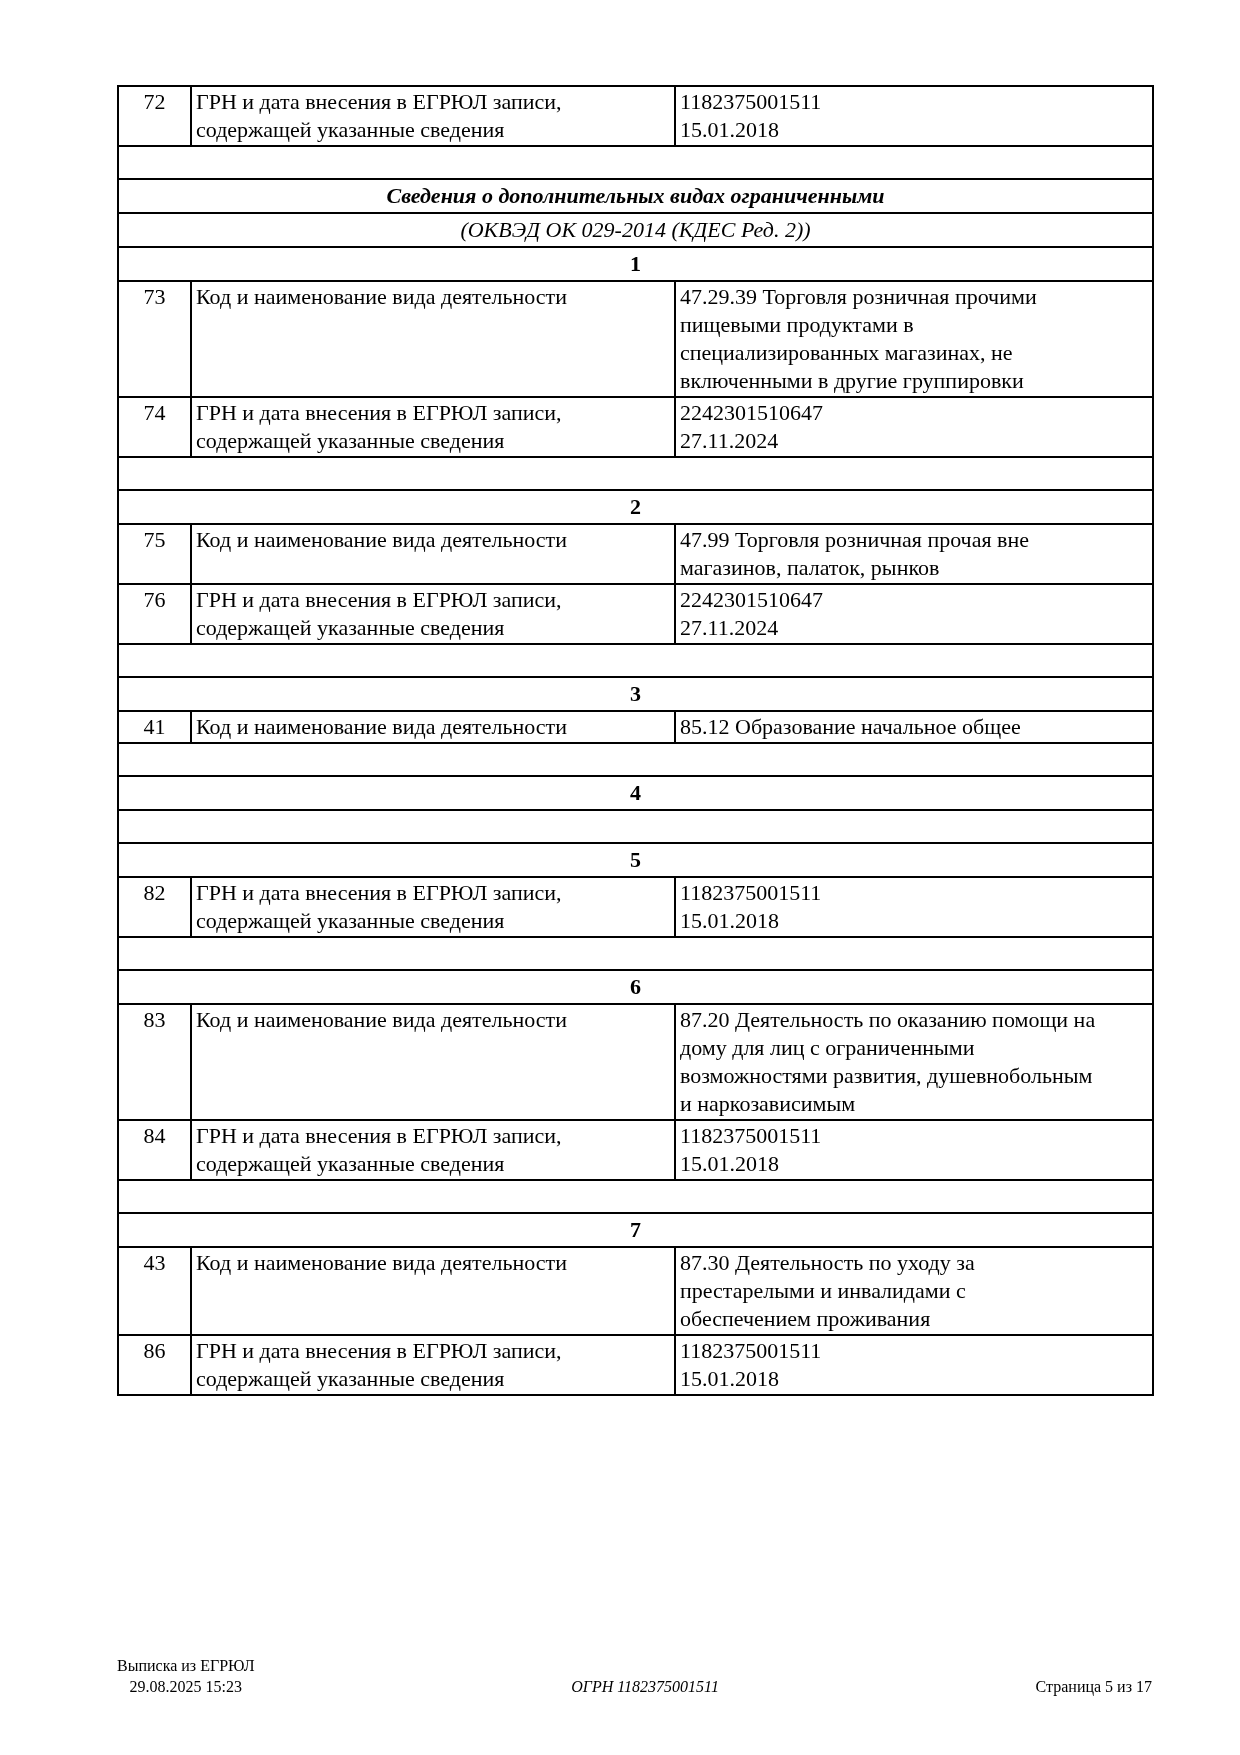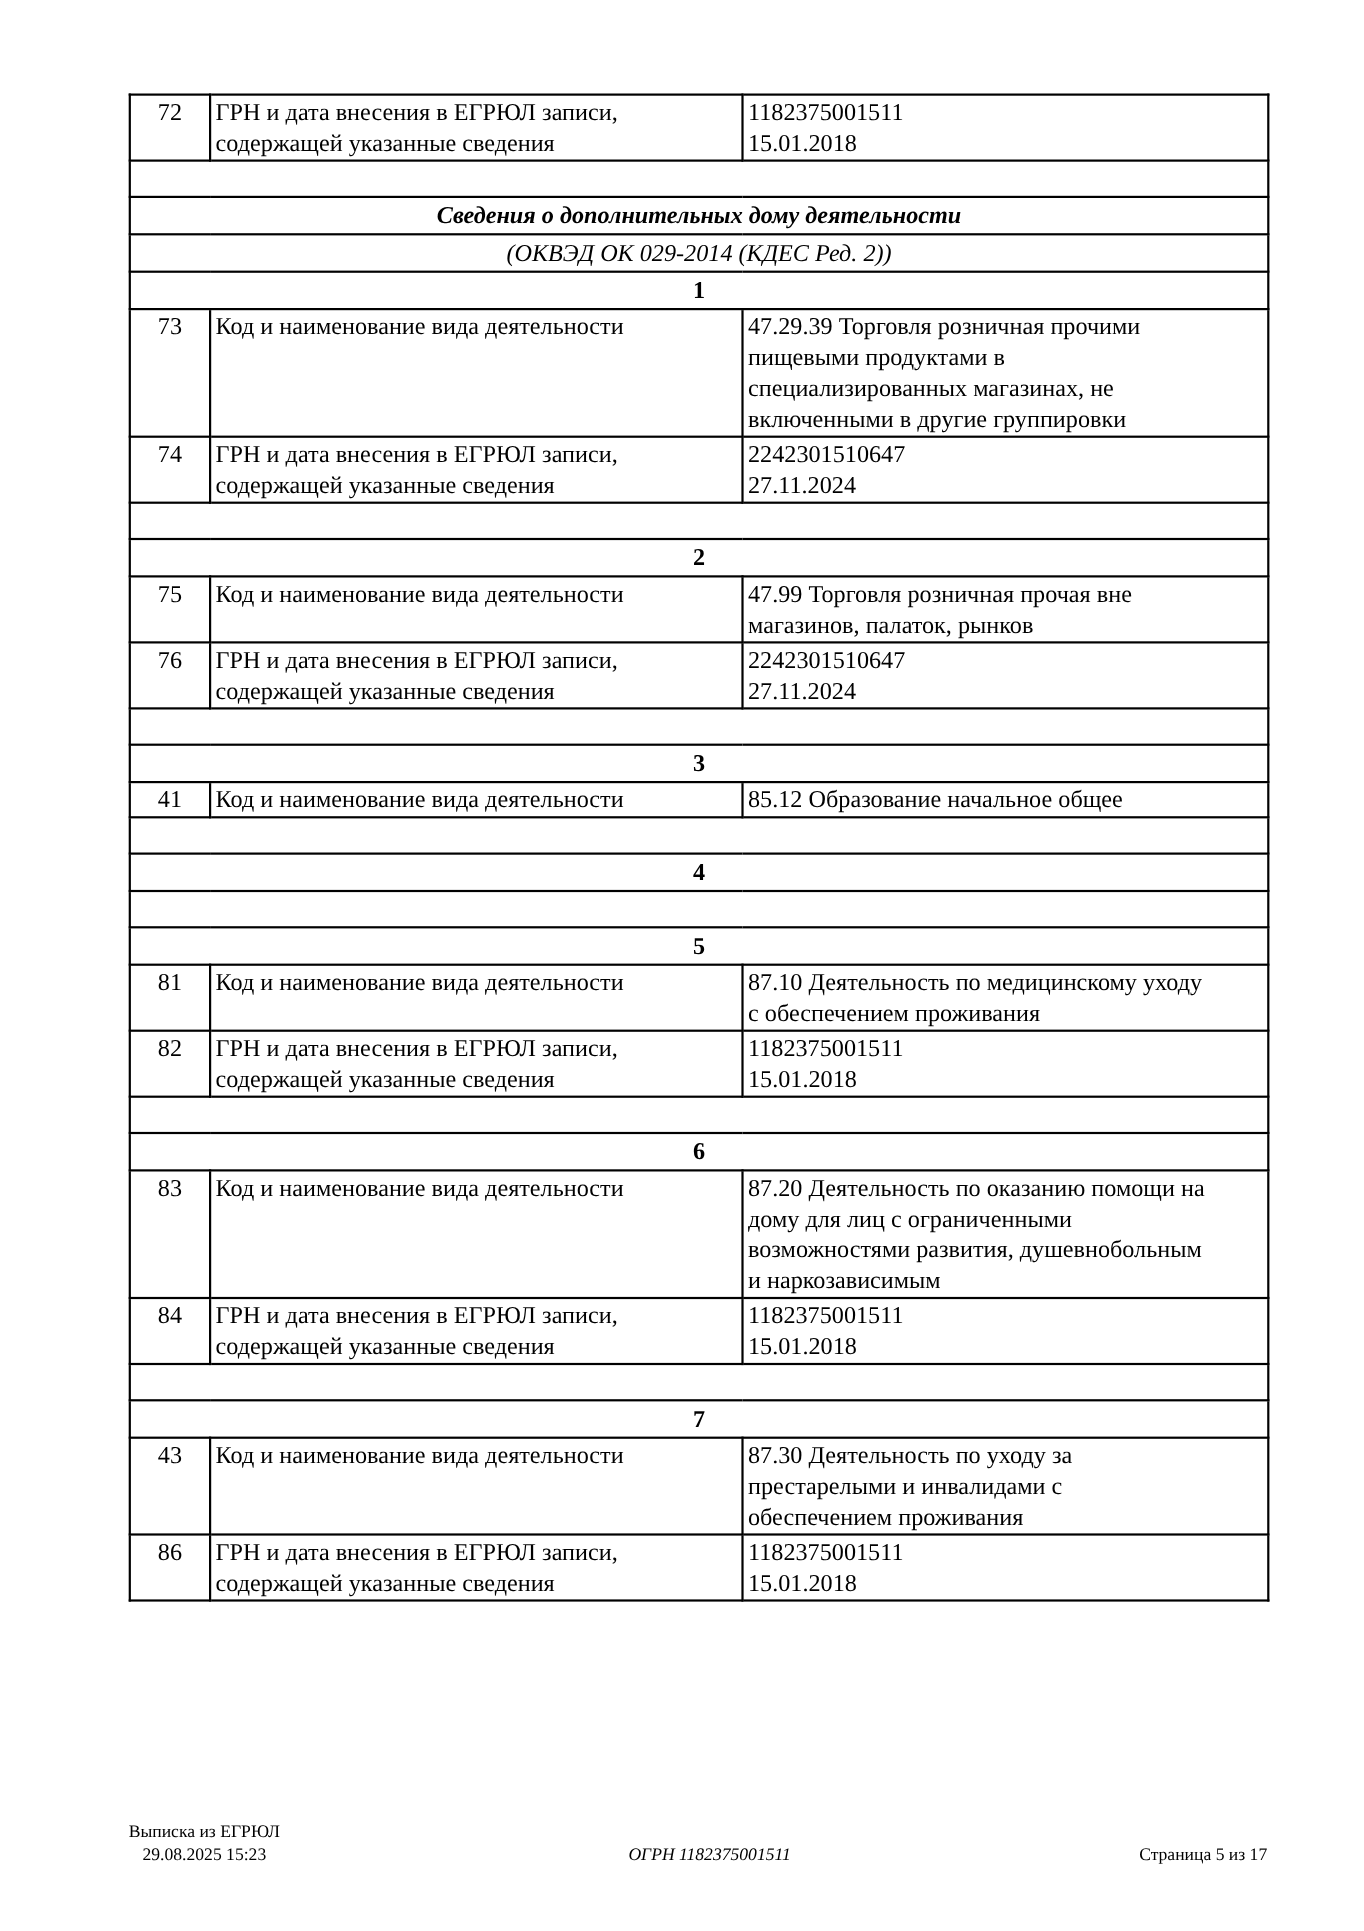--- a/index.html
+++ b/index.html
@@ -79,21 +79,21 @@
         <td class="num">72</td>
         <td class="lbl pre">ГРН и дата внесения в ЕГРЮЛ записи,
 содержащей указанные сведения</td>
         <td class="val pre">1182375001511
 15.01.2018</td>
       </tr>
       <tr class="spacer">
         <td colspan="3"></td>
       </tr>
       <tr class="center-row">
-        <td colspan="3" class="b i">Сведения о дополнительных дому деятельности</td>
+        <td colspan="3" class="b i">Сведения о дополнительных видах ограниченными</td>
       </tr>
       <tr class="center-row">
         <td colspan="3" class="i">(ОКВЭД ОК 029-2014 (КДЕС Ред. 2))</td>
       </tr>
     </tbody>
 
     <tbody>
       <tr class="center-row">
         <td colspan="3" class="b">1</td>
       </tr>
@@ -158,26 +158,20 @@
         <td colspan="3" class="b">4</td>
       </tr>
       <tr class="spacer">
         <td colspan="3"></td>
       </tr>
     </tbody>
 
     <tbody>
       <tr class="center-row">
         <td colspan="3" class="b">5</td>
-      </tr>
-      <tr>
-        <td class="num">81</td>
-        <td class="lbl pre">Код и наименование вида деятельности</td>
-        <td class="val pre">87.10 Деятельность по медицинскому уходу
-с обеспечением проживания</td>
       </tr>
       <tr>
         <td class="num">82</td>
         <td class="lbl pre">ГРН и дата внесения в ЕГРЮЛ записи,
 содержащей указанные сведения</td>
         <td class="val pre">1182375001511
 15.01.2018</td>
       </tr>
       <tr class="spacer">
         <td colspan="3"></td>

